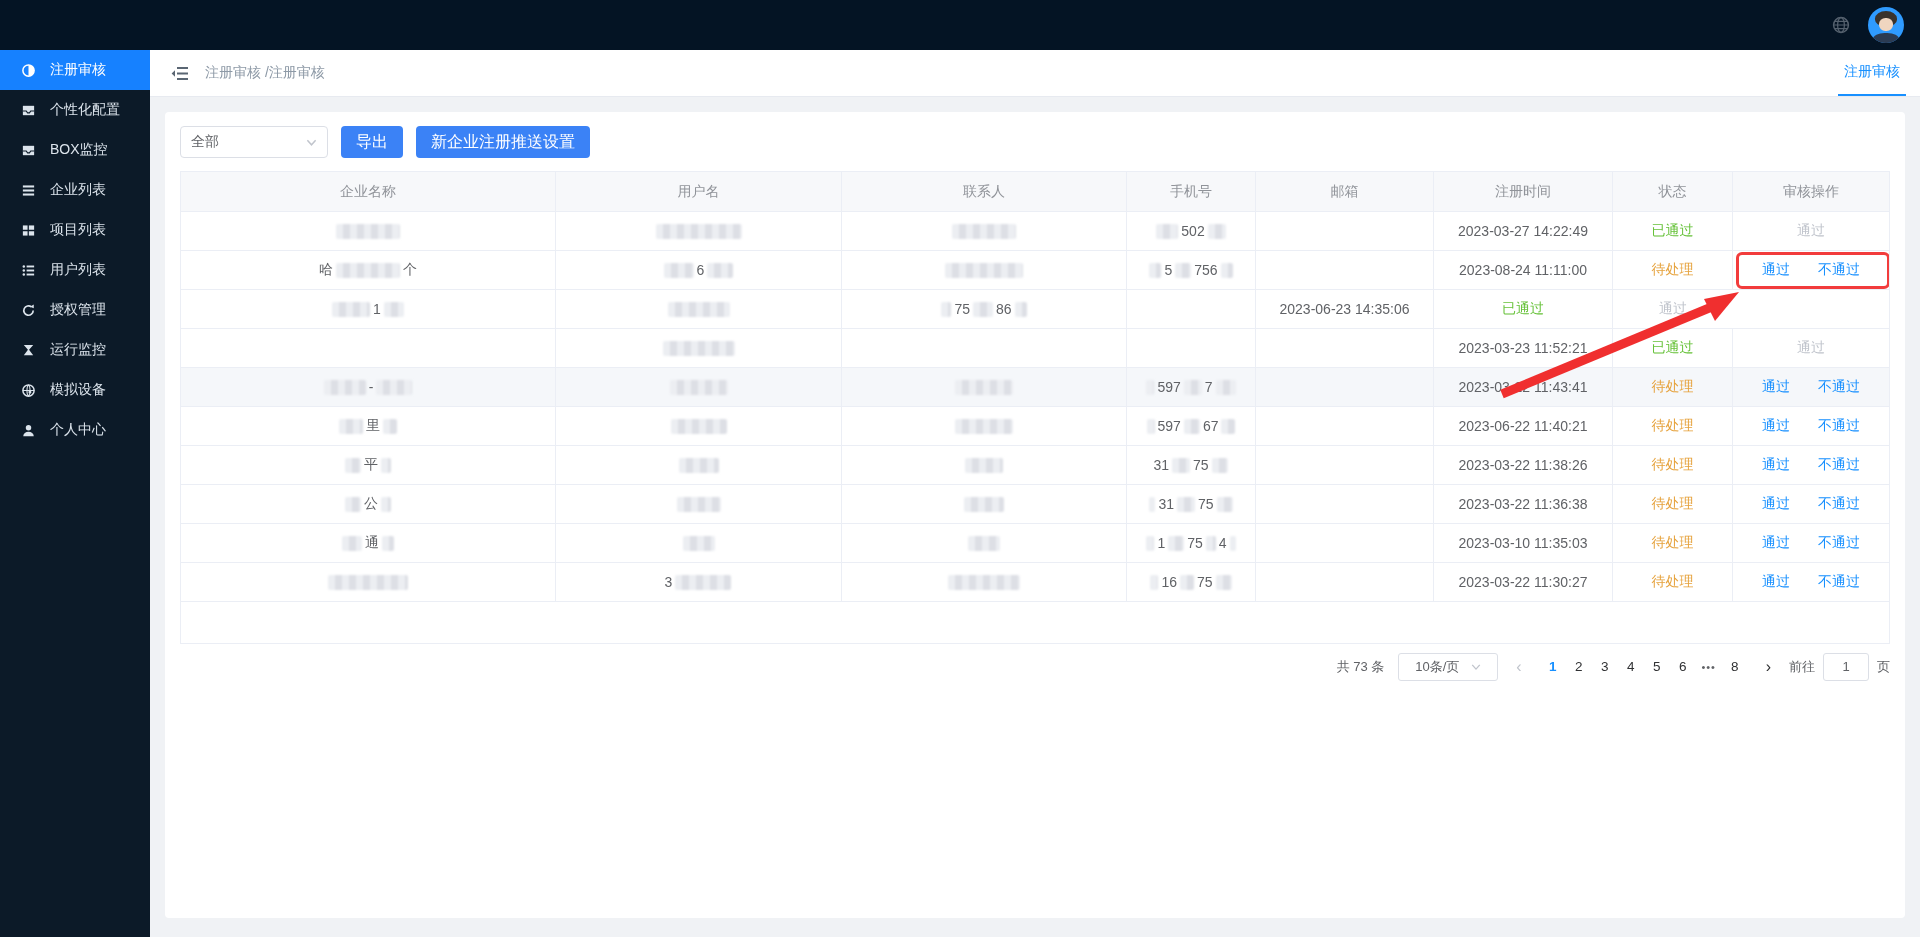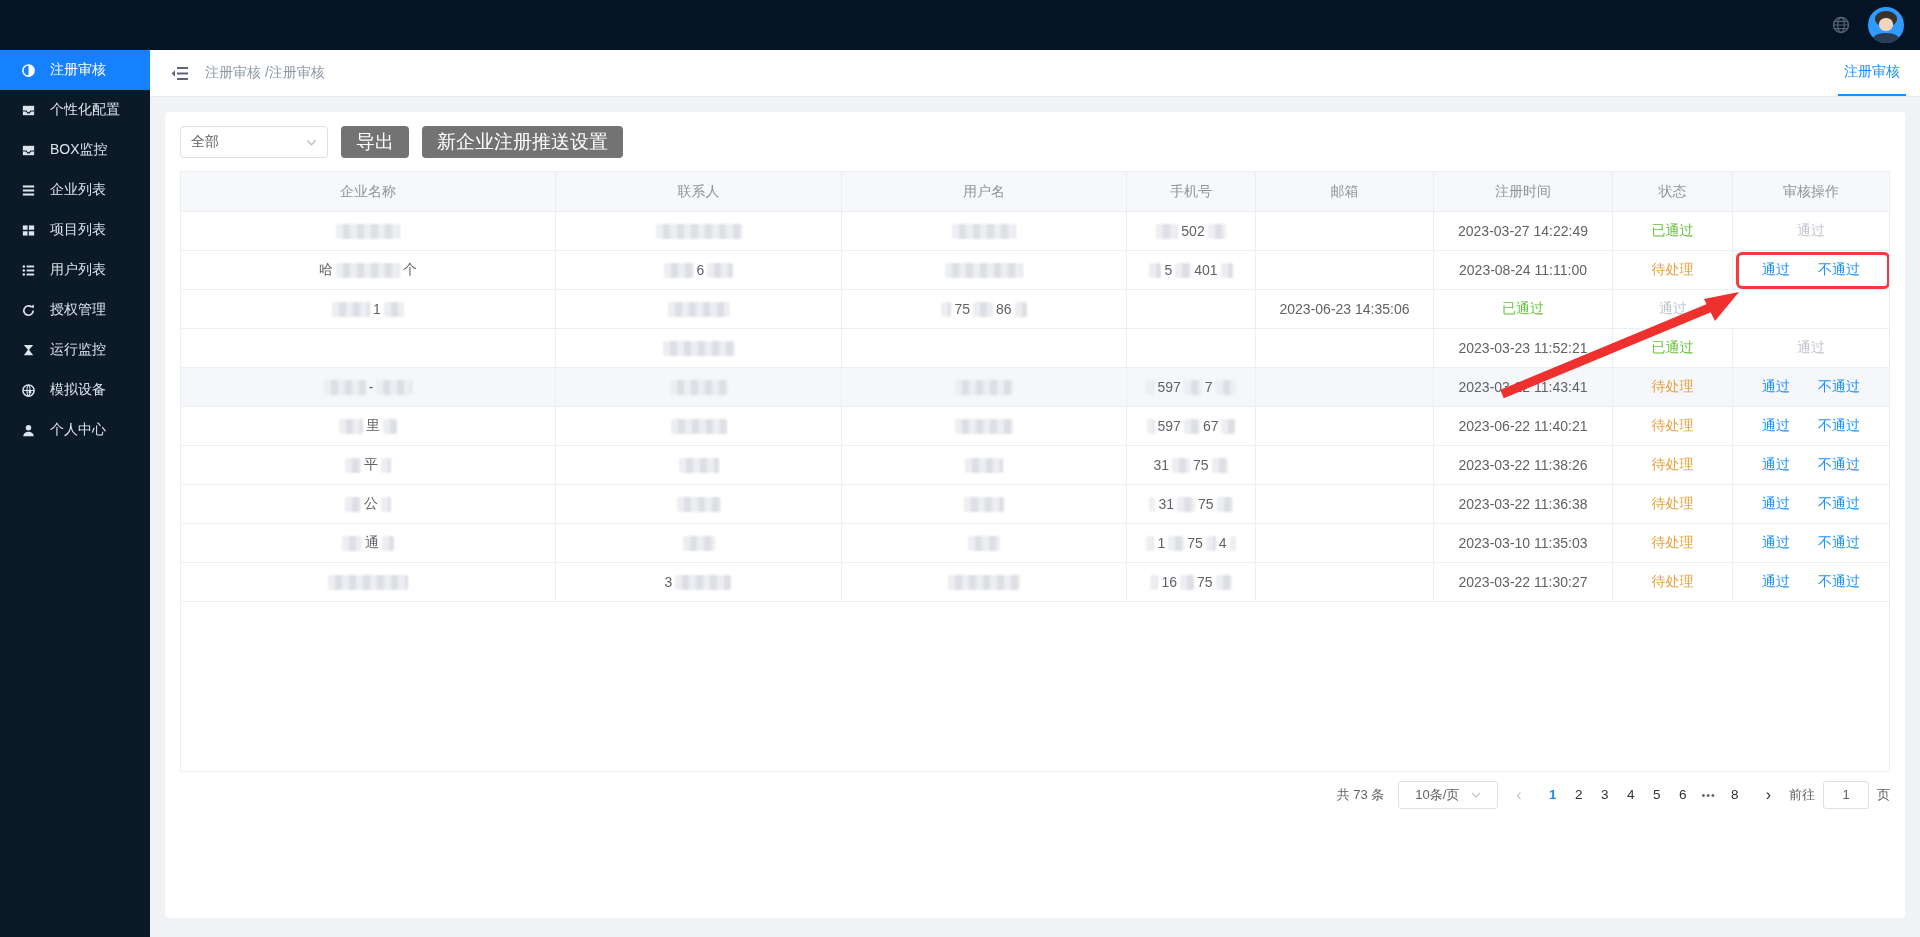--- a/index.html
+++ b/index.html
@@ -32,24 +32,24 @@
   .card{margin:15px 15px 19px 15px;height:806px;background:#fff;border-radius:4px;display:flex;flex-direction:column;}
 
   
   .filters{display:flex;align-items:center;gap:13px;padding:14px 21px 13px 15px;flex:0 0 auto;}
   .sel{width:148px;height:32px;border:1px solid #dcdfe6;border-radius:4px;display:flex;align-items:center;justify-content:space-between;padding:0 10px;font-size:14px;color:#606266;cursor:pointer;background:#fff;}
   .sel .chev{color:#c0c4cc;width:11px;height:11px;display:flex;}
   .inp-group{display:flex;}
   .inp-group input{width:222px;height:32px;border:1px solid #dcdfe6;border-right:none;border-radius:4px 0 0 4px;padding:0 12px;font-size:14px;color:#606266;outline:none;}
   .inp-group input::placeholder{color:#bfc4cc;}
   .search-btn{width:54px;height:32px;border:1px solid #dcdfe6;border-radius:0 4px 4px 0;background:#fff;display:flex;align-items:center;justify-content:center;color:#606266;cursor:pointer;}
-  .btn-blue{height:32px;background:#737373;color:#fff;border:none;border-radius:4px;font-size:19px;padding:0 15px;cursor:pointer;}
-
-  
-  .table-wrap{margin:0 15px;border:1px solid #ebeef5;height:601px;flex:0 0 auto;overflow:hidden;position:relative;}
+  .btn-blue{height:32px;background:#3b82f6;color:#fff;border:none;border-radius:4px;font-size:16px;padding:0 15px;cursor:pointer;}
+
+  
+  .table-wrap{margin:0 15px;border:1px solid #ebeef5;height:473px;flex:0 0 auto;overflow:hidden;position:relative;}
   .t-head{display:grid;grid-template-columns:375px 286px 285px 129px 178px 179px 120px 1fr;height:40px;background:#f7f8fa;border-bottom:1px solid #ebeef5;}
   .t-head .hc{display:flex;align-items:center;justify-content:center;font-size:14px;color:#909399;border-right:1px solid #ebeef5;}
   .t-head .hc:last-child{border-right:none;}
   .t-row{display:grid;grid-template-columns:375px 286px 285px 129px 178px 179px 120px 1fr;height:39px;border-bottom:1px solid #ebeef5;background:#fff;}
   .t-row.hl{background:#f5f7fa;}
   .tc{display:flex;align-items:center;justify-content:center;font-size:14px;color:#606266;border-right:1px solid #ebeef5;overflow:hidden;white-space:nowrap;position:relative;}
   .tc:last-child{border-right:none;}
   .cz{display:inline-block;height:15px;border-radius:2px;background:repeating-linear-gradient(90deg,#eceef2 0 7px,#dddfe5 7px 14px);filter:blur(1.1px);margin:0 2px;vertical-align:middle;}
   .frag{color:#606266;font-size:14px;margin:0 1px;}
   .st-passed{color:#67c23a;}
@@ -218,22 +218,22 @@
                 </svg>
             </span>
           </div>
           <button class="btn-blue">导出</button>
           <button class="btn-blue">新企业注册推送设置</button>
         </div>
 
         <div class="table-wrap">
           <div class="t-head" id="t-head">
               <div class="hc">企业名称</div>
+              <div class="hc">用户名</div>
               <div class="hc">联系人</div>
-              <div class="hc">用户名</div>
               <div class="hc">手机号</div>
               <div class="hc">邮箱</div>
               <div class="hc">注册时间</div>
               <div class="hc">状态</div>
               <div class="hc">审核操作</div>
             </div>
           <div id="t-body">
               <div class="t-row">
                 <div class="tc">
                   <span class="cz" style="width: 64px;"></span>
@@ -269,21 +269,21 @@
                   <span class="frag">6</span>
                   <span class="cz" style="width: 26px;"></span>
                 </div>
                 <div class="tc">
                   <span class="cz" style="width: 78px;"></span>
                 </div>
                 <div class="tc">
                   <span class="cz" style="width: 12px;"></span>
                   <span class="frag">5</span>
                   <span class="cz" style="width: 16px;"></span>
-                  <span class="frag">401</span>
+                  <span class="frag">756</span>
                   <span class="cz" style="width: 12px;"></span>
                 </div>
                 <div class="tc"></div>
                 <div class="tc">2023-08-24 11:11:00</div>
                 <div class="tc">
                   <span class="st-pending">待处理</span>
                 </div>
                 <div class="tc">
                   <a class="act-link">通过</a>
                   <a class="act-link">不通过</a>

